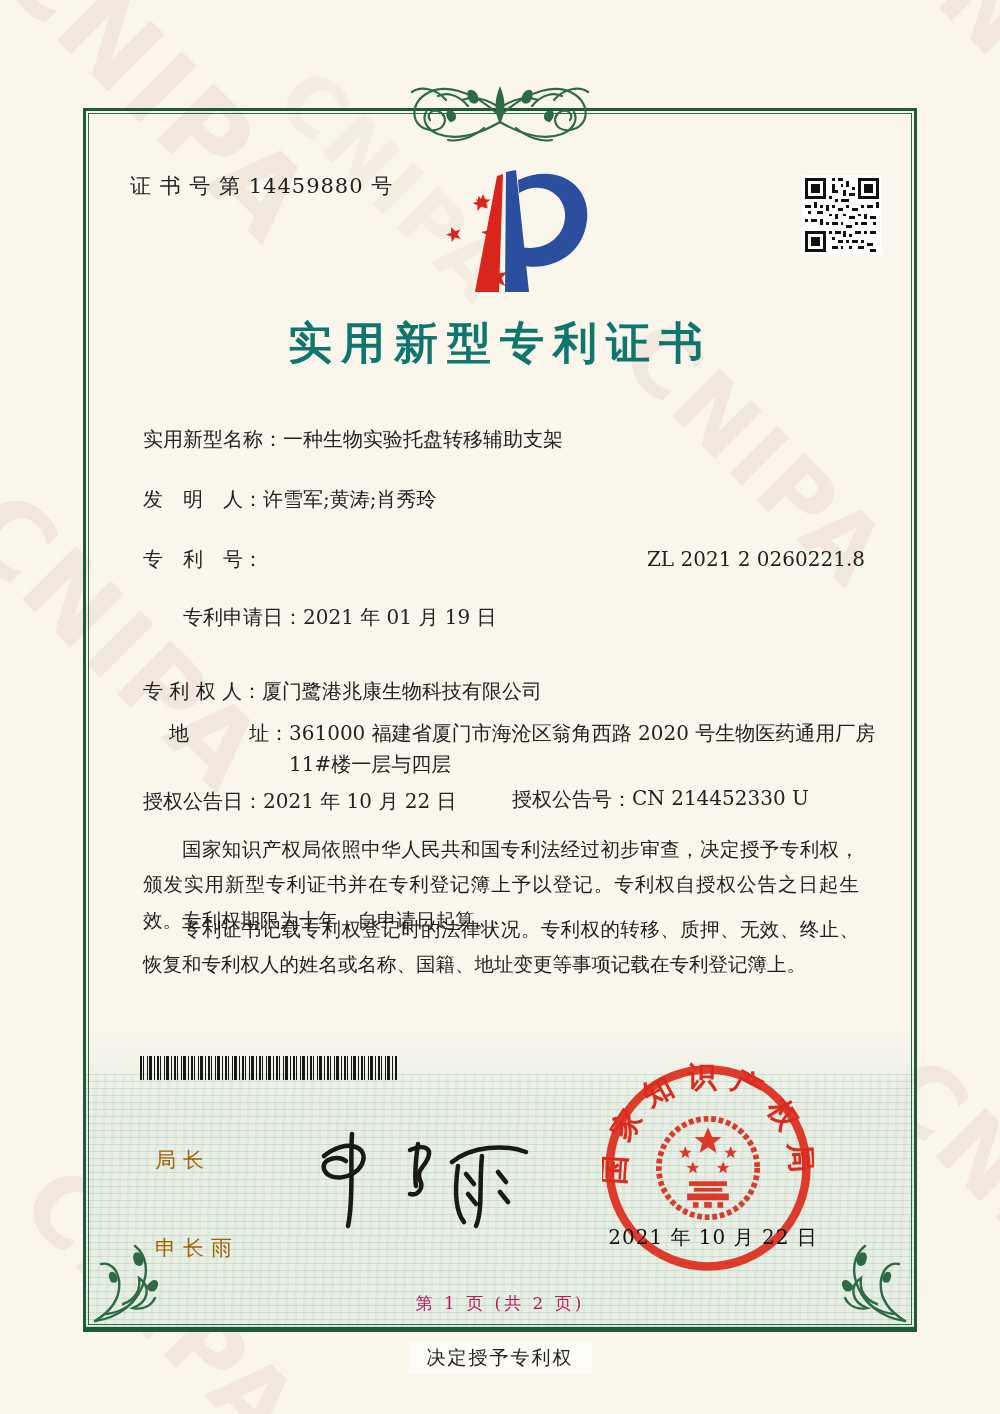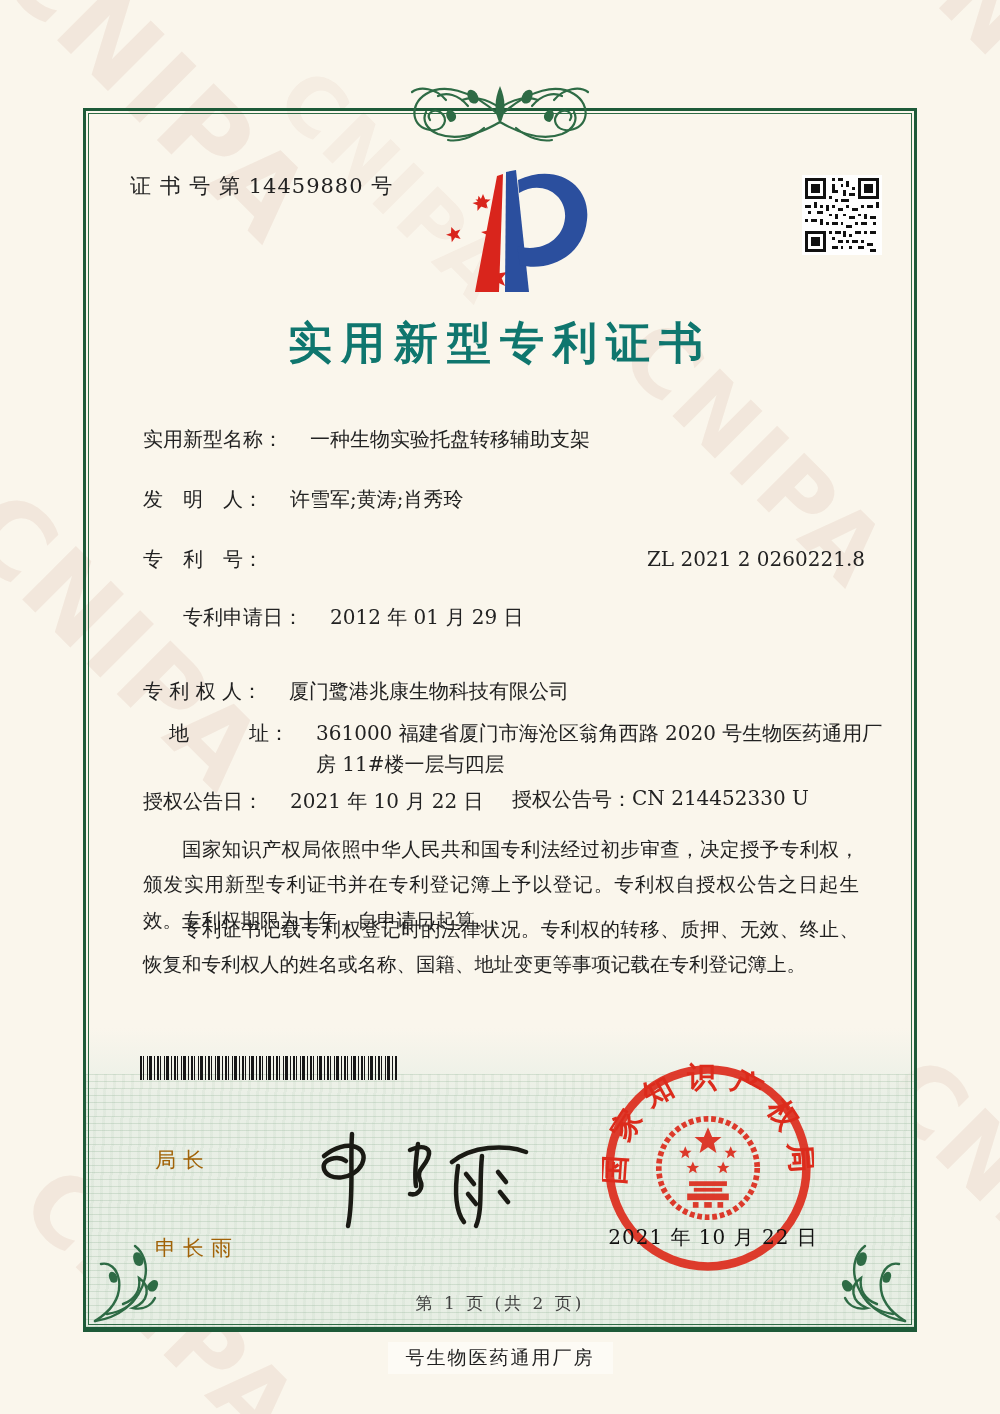--- a/index.html
+++ b/index.html
@@ -20,40 +20,40 @@
          border:solid #1d5a38;border-width:3px 3px 5px 3px;z-index:3;box-sizing:border-box;pointer-events:none;}
   .frame-inner{position:absolute;left:2px;top:2px;right:2px;bottom:2px;border:1px solid #2e6b45;}
   .ornament{position:absolute;z-index:4;pointer-events:none;}
   
   .cert-no{position:absolute;left:130px;top:172px;font-size:21px;letter-spacing:1px;z-index:5;}
   .logo{position:absolute;left:423px;top:168px;z-index:5;}
   .qr{position:absolute;left:802px;top:175px;width:74px;height:74px;z-index:5;background:#fff;padding:3px;}
   .title{position:absolute;left:0;top:298px;width:100%;text-align:center;font-size:44px;
          font-weight:bold;letter-spacing:9px;color:#0f766e;z-index:5;margin-top:16px;}
   
-  .row{position:absolute;left:143px;width:722px;display:flex;font-size:20px;line-height:31px;z-index:5;gap:27px;}
+  .row{position:absolute;left:143px;width:722px;display:flex;font-size:20px;line-height:31px;z-index:5;}
   .row .lab{white-space:pre;flex:0 0 auto;}
   .row .val{flex:1 1 auto;}
   .grant-no{position:absolute;left:512px;top:786px;font-size:20px;z-index:5;display:flex;}
   
   .para{position:absolute;left:143px;width:716px;font-size:19.5px;line-height:1.82;
         text-align:justify;text-indent:2em;color:#1f1f1f;z-index:5;}
   
   .barcode{position:absolute;left:140px;top:1056px;width:258px;height:24px;z-index:6;
       background-image:repeating-linear-gradient(90deg,#161616 0 2px,transparent 2px 3px,
         #161616 3px 4px,transparent 4px 7px,#161616 7px 8px,transparent 8px 9px,
         #161616 9px 12px,transparent 12px 14px,#161616 14px 15px,transparent 15px 17px);}
   .signer{position:absolute;left:155px;z-index:6;font-family:"DejaVu Sans","Liberation Sans",sans-serif;
           font-size:21px;letter-spacing:7px;color:#a16207;}
   .sig{position:absolute;left:300px;top:1122px;z-index:7;}
   .seal{position:absolute;left:602px;top:1062px;z-index:6;}
   .seal-date{position:absolute;left:608px;top:1224px;width:210px;text-align:center;
              font-size:20px;letter-spacing:1px;color:#111;z-index:8;}
   .page-info{position:absolute;left:0;top:1292px;width:100%;text-align:center;font-size:17px;
-             letter-spacing:3px;color:#404040;z-index:6;}
+             letter-spacing:3px;color:#be185d;z-index:6;}
   .footer-note{position:absolute;left:0;top:1342px;width:100%;text-align:center;z-index:5;}
   .footer-note span{display:inline-block;background:#fdfbf5;padding:3px 18px;font-size:19px;
              letter-spacing:2px;color:#1f1f1f;}
 </style>
 </head>
 <body>
 
 <div class="page">
 
   <span class="wm" style="left:-40px;top:20px;font-size:110px;">CNIPA</span>
@@ -166,21 +166,21 @@
   <div class="row" style="top:484px;">
     <span class="lab">发　明　人：</span>
     <span class="val">许雪军;黄涛;肖秀玲</span>
   </div>
   <div class="row" style="top:544px;text-align:right;">
     <span class="lab">专　利　号：</span>
     <span class="val">ZL 2021 2 0260221.8</span>
   </div>
   <div class="row" style="top:602px;margin-left:40px;">
     <span class="lab">专利申请日：</span>
-    <span class="val">2012 年 01 月 29 日</span>
+    <span class="val">2021 年 01 月 19 日</span>
   </div>
   <div class="row" style="top:676px;">
     <span class="lab">专 利 权 人：</span>
     <span class="val">厦门鹭港兆康生物科技有限公司</span>
   </div>
   <div class="row" style="top:718px;margin-left:26px;">
     <span class="lab">地　　　址：</span>
     <span class="val">361000 福建省厦门市海沧区翁角西路 2020 号生物医药通用厂房 11#楼一层与四层</span>
   </div>
   <div class="row" style="top:786px;width:360px;">
@@ -234,16 +234,16 @@
       <rect x="90" y="139" width="44" height="7"></rect>
       <rect x="96" y="148" width="6" height="6"></rect>
         <rect x="108" y="148" width="8" height="6"></rect>
         <rect x="122" y="148" width="6" height="6"></rect>
     </g>
   </svg>
   <div class="seal-date">2021 年 10 月 22 日</div>
 
   <div class="page-info">第 1 页 (共 2 页)</div>
   <div class="footer-note">
-    <span>号生物医药通用厂房</span>
+    <span>决定授予专利权</span>
   </div>
 
 </div>
 
 </body></html>

